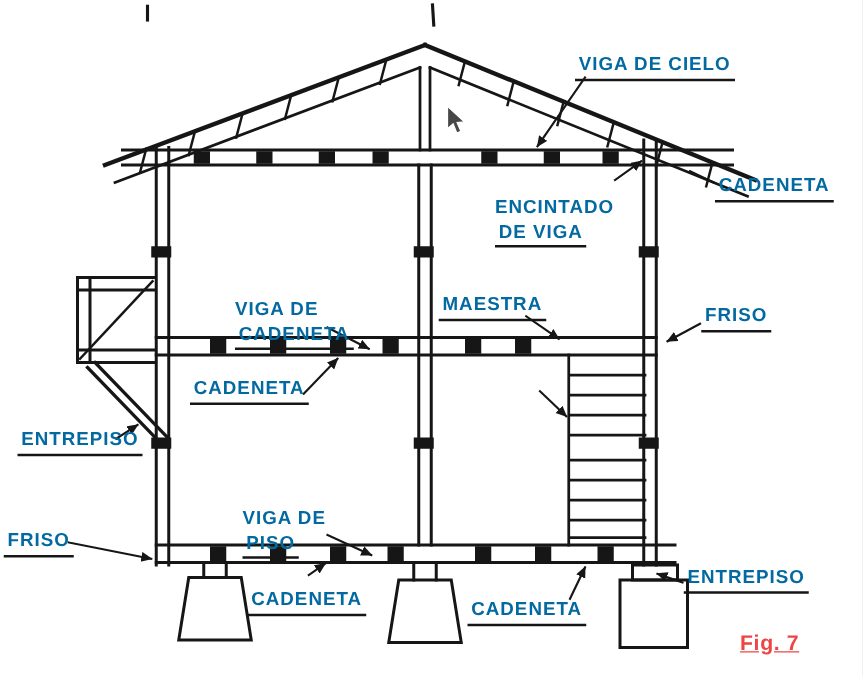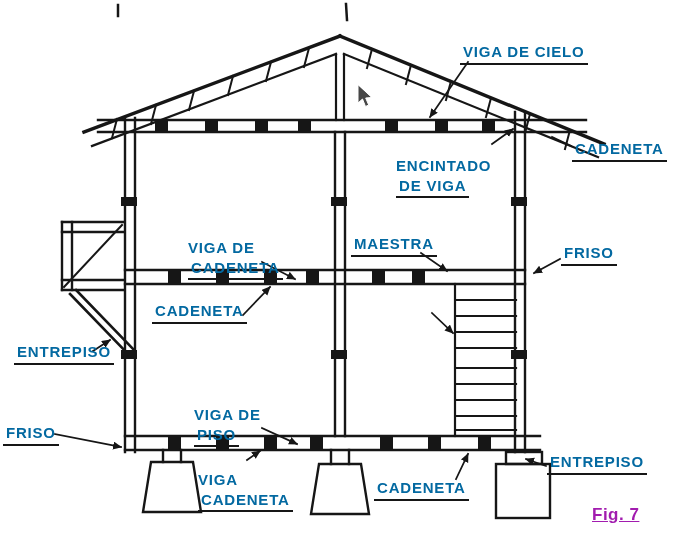--- a/index.html
+++ b/index.html
@@ -11,21 +11,21 @@
   .lbl{
     position:absolute;
     font:bold 15px/1.3 "Liberation Sans",sans-serif;
     letter-spacing:0.8px;color:#0369a1;white-space:nowrap;
   }
   .u{border-bottom:2.5px solid #161616;padding:0 3px 1px;display:inline-block;}
   .stack{text-align:left;margin-top:11px;}
   .stack .ln{display:block;}
   .figcap{
     position:absolute;font:bold 17px "Liberation Sans",sans-serif;
-    color:#a21caf;letter-spacing:0.5px;text-decoration:underline;
+    color:#ef4444;letter-spacing:0.5px;text-decoration:underline;
   }
 </style>
 </head>
 <body>
 
 <div id="stage">
 
   <svg width="690" height="541" viewBox="0 0 690 541">
     <defs>
       <marker id="arr" markerWidth="11" markerHeight="10" refX="8" refY="4" orient="auto" markerUnits="userSpaceOnUse">
@@ -227,21 +227,20 @@
   <div class="lbl stack" style="left:194px;top:394px;width:84px">
     <span class="ln">VIGA DE</span>
     <span class="ln"><span class="u">PISO</span></span>
   </div>
 
   <div class="lbl" style="left:3px;top:423px">
     <span class="u">FRISO</span>
   </div>
 
   <div class="lbl stack" style="left:198px;top:459px;width:94px">
-    <span class="ln">VIGA</span>
     <span class="ln"><span class="u">CADENETA</span></span>
   </div>
 
   <div class="lbl" style="left:374px;top:478px">
     <span class="u">CADENETA</span>
   </div>
 
   <div class="lbl" style="left:547px;top:452px">
     <span class="u">ENTREPISO</span>
   </div>

